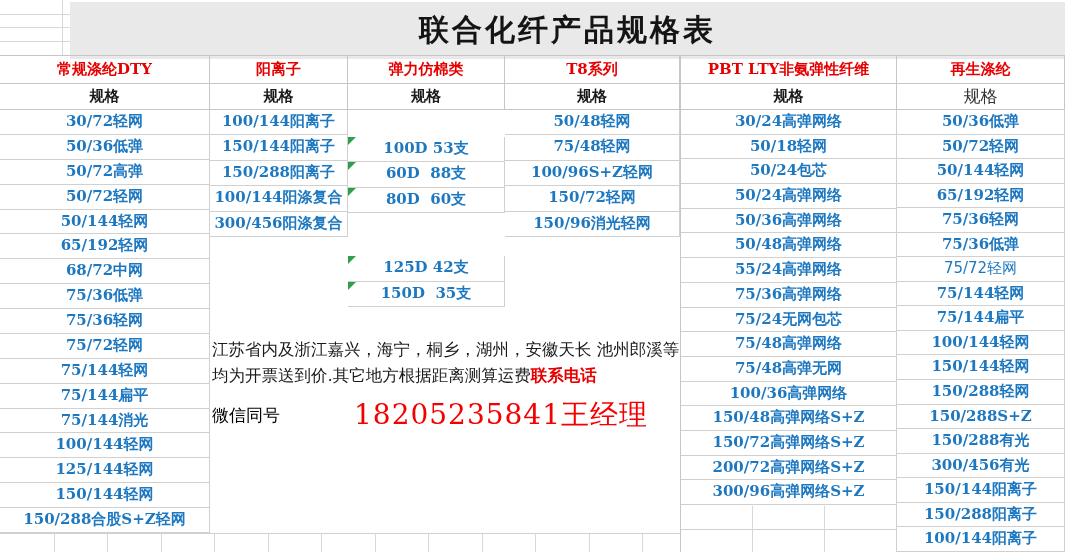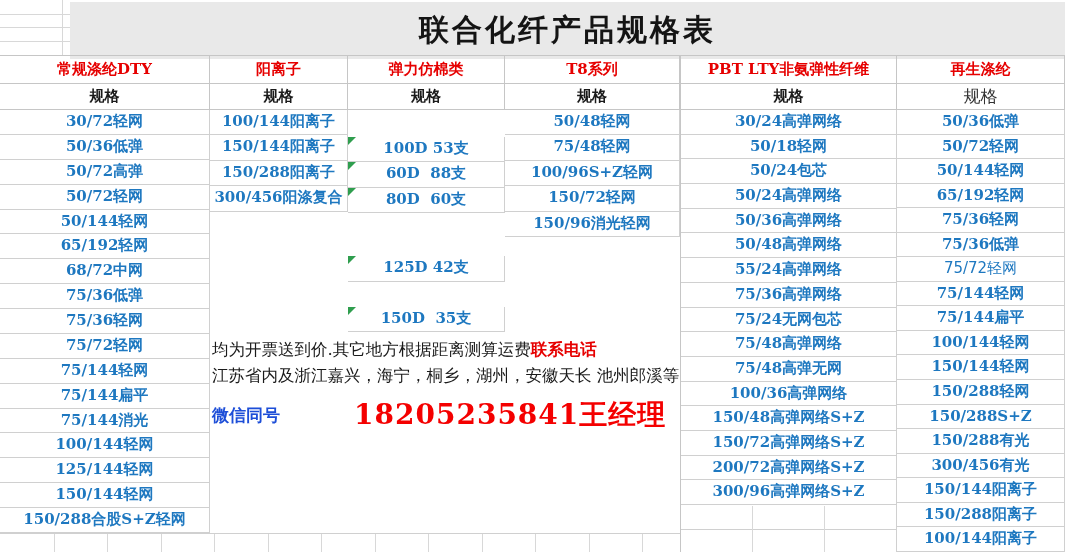--- a/index.html
+++ b/index.html
@@ -21,22 +21,22 @@
   .cell{box-sizing:border-box;position:relative;text-align:center;font-weight:bold;font-size:15px;
         color:#1e78c0;border-bottom:1px solid #d0d0d0;border-right:1px solid #d0d0d0;
         white-space:pre;overflow:hidden;}
   .cell.light{font-family:"DejaVu Sans","Liberation Sans",sans-serif;font-weight:400;font-size:15px;}
   .tri{position:absolute;left:0;top:0;width:0;height:0;border-top:8px solid #2f9e4e;
        border-right:8px solid transparent;}
   .notes{position:absolute;left:212px;top:337px;color:#1a1a1a;font-size:16.5px;}
   .nrow{height:26px;line-height:26px;white-space:pre;}
   .red{color:#e60000;font-weight:bold;}
   .nrow3{margin-top:9px;height:34px;display:flex;align-items:center;}
-  .wechat{color:#1d4ed8;font-weight:bold;font-size:17px;}
-  .phone{color:#f40000;font-weight:bold;font-size:28px;margin-left:74px;letter-spacing:1px;}
+  .wechat{color:#000000;font-weight:normal;font-size:17px;}
+  .phone{color:#f40000;font-weight:normal;font-size:28px;margin-left:74px;letter-spacing:1px;}
   .bottom-strip{position:absolute;left:0;top:533px;width:680px;height:19px;
                 border-top:1px solid #d0d0d0;box-sizing:border-box;}
   .tick{position:absolute;width:1px;background:#d8d8d8;}
 </style>
 </head>
 <body>
 
 <div class="sheet">
 
   <div class="gl" style="left:0;top:14px;width:70px;height:1px;"></div>
@@ -69,30 +69,31 @@
         <div class="cell" style="height: 24.88px; line-height: 22.88px;">125/144轻网</div>
         <div class="cell" style="height: 24.88px; line-height: 22.88px;">150/144轻网</div>
         <div class="cell" style="height: 24.88px; line-height: 22.88px;">150/288合股S+Z轻网</div>
       </div>
       <div class="col" style="left: 210px; width: 138px;">
         <div class="hdr">阳离子</div>
         <div class="sub">规格</div>
         <div class="cell" style="height: 25.4px; line-height: 23.4px;">100/144阳离子</div>
         <div class="cell" style="height: 25.4px; line-height: 23.4px;">150/144阳离子</div>
         <div class="cell" style="height: 25.4px; line-height: 23.4px;">150/288阳离子</div>
+        <div class="cell" style="height: 25.4px; line-height: 23.4px;">100/144阳涤复合</div>
         <div class="cell" style="height: 25.4px; line-height: 23.4px;">300/456阳涤复合</div>
       </div>
       <div class="col" style="left: 348px; width: 157px;">
         <div class="hdr">弹力仿棉类</div>
         <div class="sub">规格</div>
         <div class="cell" style="height: 25.4px; line-height: 23.4px; margin-top: 27px;">100D 53支<span class="tri"></span></div>
         <div class="cell" style="height: 25.4px; line-height: 23.4px;">60D  88支<span class="tri"></span></div>
         <div class="cell" style="height: 25.4px; line-height: 23.4px;">80D  60支<span class="tri"></span></div>
         <div class="cell" style="height: 25.4px; line-height: 23.4px; margin-top: 43px;">125D 42支<span class="tri"></span></div>
-        <div class="cell" style="height: 25.4px; line-height: 23.4px; margin-top: 25px;">150D  35支<span class="tri"></span></div>
+        <div class="cell" style="height: 25.4px; line-height: 23.4px;">150D  35支<span class="tri"></span></div>
       </div>
       <div class="col" style="left: 505px; width: 175px;">
         <div class="hdr">T8系列</div>
         <div class="sub">规格</div>
         <div class="cell" style="height: 25.4px; line-height: 23.4px;">50/48轻网</div>
         <div class="cell" style="height: 25.4px; line-height: 23.4px;">75/48轻网</div>
         <div class="cell" style="height: 25.4px; line-height: 23.4px;">100/96S+Z轻网</div>
         <div class="cell" style="height: 25.4px; line-height: 23.4px; text-align: center;">150/72轻网</div>
         <div class="cell" style="height: 25.4px; line-height: 23.4px;">150/96消光轻网</div>
       </div>
@@ -136,22 +137,22 @@
         <div class="cell" style="height: 24.55px; line-height: 22.55px;">150/288S+Z</div>
         <div class="cell" style="height: 24.55px; line-height: 22.55px;">150/288有光</div>
         <div class="cell" style="height: 24.55px; line-height: 22.55px;">300/456有光</div>
         <div class="cell" style="height: 24.55px; line-height: 22.55px;">150/144阳离子</div>
         <div class="cell" style="height: 24.55px; line-height: 22.55px;">150/288阳离子</div>
         <div class="cell" style="height: 24.55px; line-height: 22.55px;">100/144阳离子</div>
       </div>
     </div>
 
   <div class="notes">
+    <div class="nrow">江苏省内及浙江嘉兴，海宁，桐乡，湖州，安徽天长 池州郎溪等</div>
     <div class="nrow"><span>均为开票送到价.其它地方根据距离测算运费</span><span class="red">联系电话</span></div>
-    <div class="nrow">江苏省内及浙江嘉兴，海宁，桐乡，湖州，安徽天长 池州郎溪等</div>
     <div class="nrow3">
       <span class="wechat">微信同号</span>
       <span class="phone">18205235841王经理</span>
     </div>
   </div>
 
   <div class="bottom-strip"></div>
   <div id="ticks">
       <div class="tick" style="left: 54px; top: 534px; height: 18px;"></div>
       <div class="tick" style="left: 107px; top: 534px; height: 18px;"></div>

